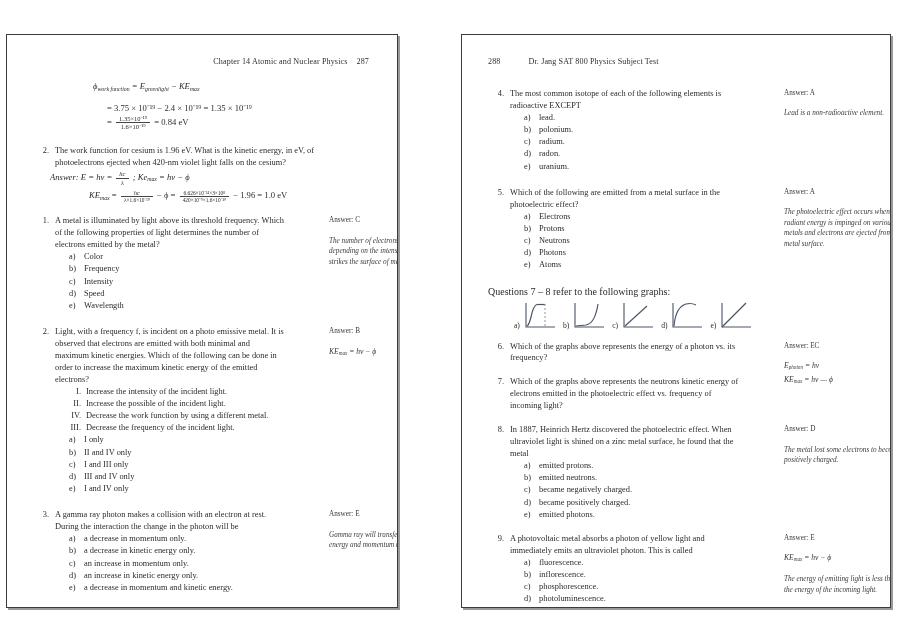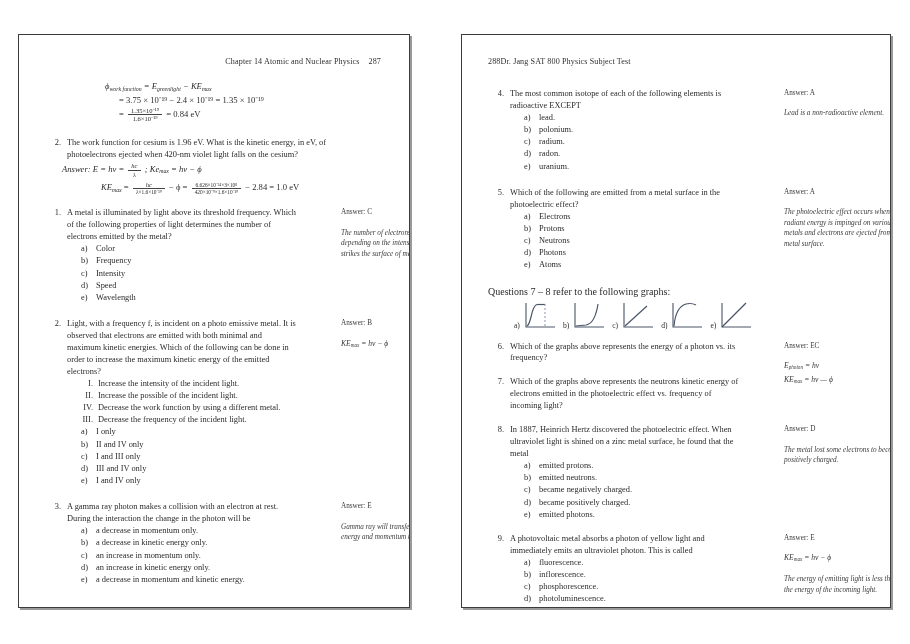--- a/index.html
+++ b/index.html
@@ -22,51 +22,51 @@
   .page {
     position: absolute;
     top: 34px;
     height: 574px;
     background: #ffffff;
     border: 1px solid #3b3b3b;
     box-shadow: 2px 2px 0 0 #9a9a9a;
     box-sizing: border-box;
     overflow: hidden;
   }
-  .page-left  { left: 18px;  width: 392px; }
+  .page-left  { left: 6px;  width: 392px; }
   .page-right { left: 461px; width: 430px; }
 
   .page-inner {
     position: absolute;
     left: 0; top: 0; right: 0; bottom: 0;
     padding: 22px 24px 10px 26px;
   }
 
   
   .runhead {
     font-size: 8.1px;
     letter-spacing: .12px;
     color: #2f2f2f;
     white-space: nowrap;
   }
   .runhead-right { text-align: right; padding-right: 4px; }
   .runhead-right .chap { margin-right: 9px; }
-  .runhead-left .pno { }
+  .runhead-left .pno { margin-right: 28px; }
 
   
   .math-block {
     margin: 14px 0 0 0;
     font-family: "Liberation Serif", serif;
   }
   .mline {
     font-size: 8.6px;
     white-space: nowrap;
     line-height: 1.55;
   }
-  .mline.indent1 { padding-left: 74px; }
+  .mline.indent1 { padding-left: 74px; margin-top: 8px; }
   .mline.indent2 { padding-left: 74px; }
   .it { font-style: italic; }
   .sub { font-size: 0.68em; vertical-align: -0.28em; font-style: italic; }
   .frac {
     display: inline-block;
     vertical-align: middle;
     text-align: center;
     font-size: 0.76em;
     line-height: 1.12;
     margin: 0 2px;
@@ -222,21 +222,21 @@
             <span>=</span>
             <span class="frac">
               <span class="num it">hc</span>
               <span class="den tiny">λ×1.6×10⁻¹⁹</span>
             </span>
             <span>− ϕ  =</span>
             <span class="frac">
               <span class="num tiny">6.626×10⁻³⁴×3×10⁸</span>
               <span class="den tiny">420×10⁻⁹×1.6×10⁻¹⁹</span>
             </span>
-            <span>− 2.84 = 1.0 eV</span>
+            <span>− 1.96 = 1.0 eV</span>
           </div>
         </div>
       </div>
 
 
       <div class="qwrap" style="margin-bottom:14px">
         <div class="qmain">
           <div class="qnum-row">
             <div class="qnum">1.</div>
             <div class="qstem">A metal is illuminated by light above its threshold frequency. Which of the following properties of light determines the number of electrons emitted by the metal?</div>

